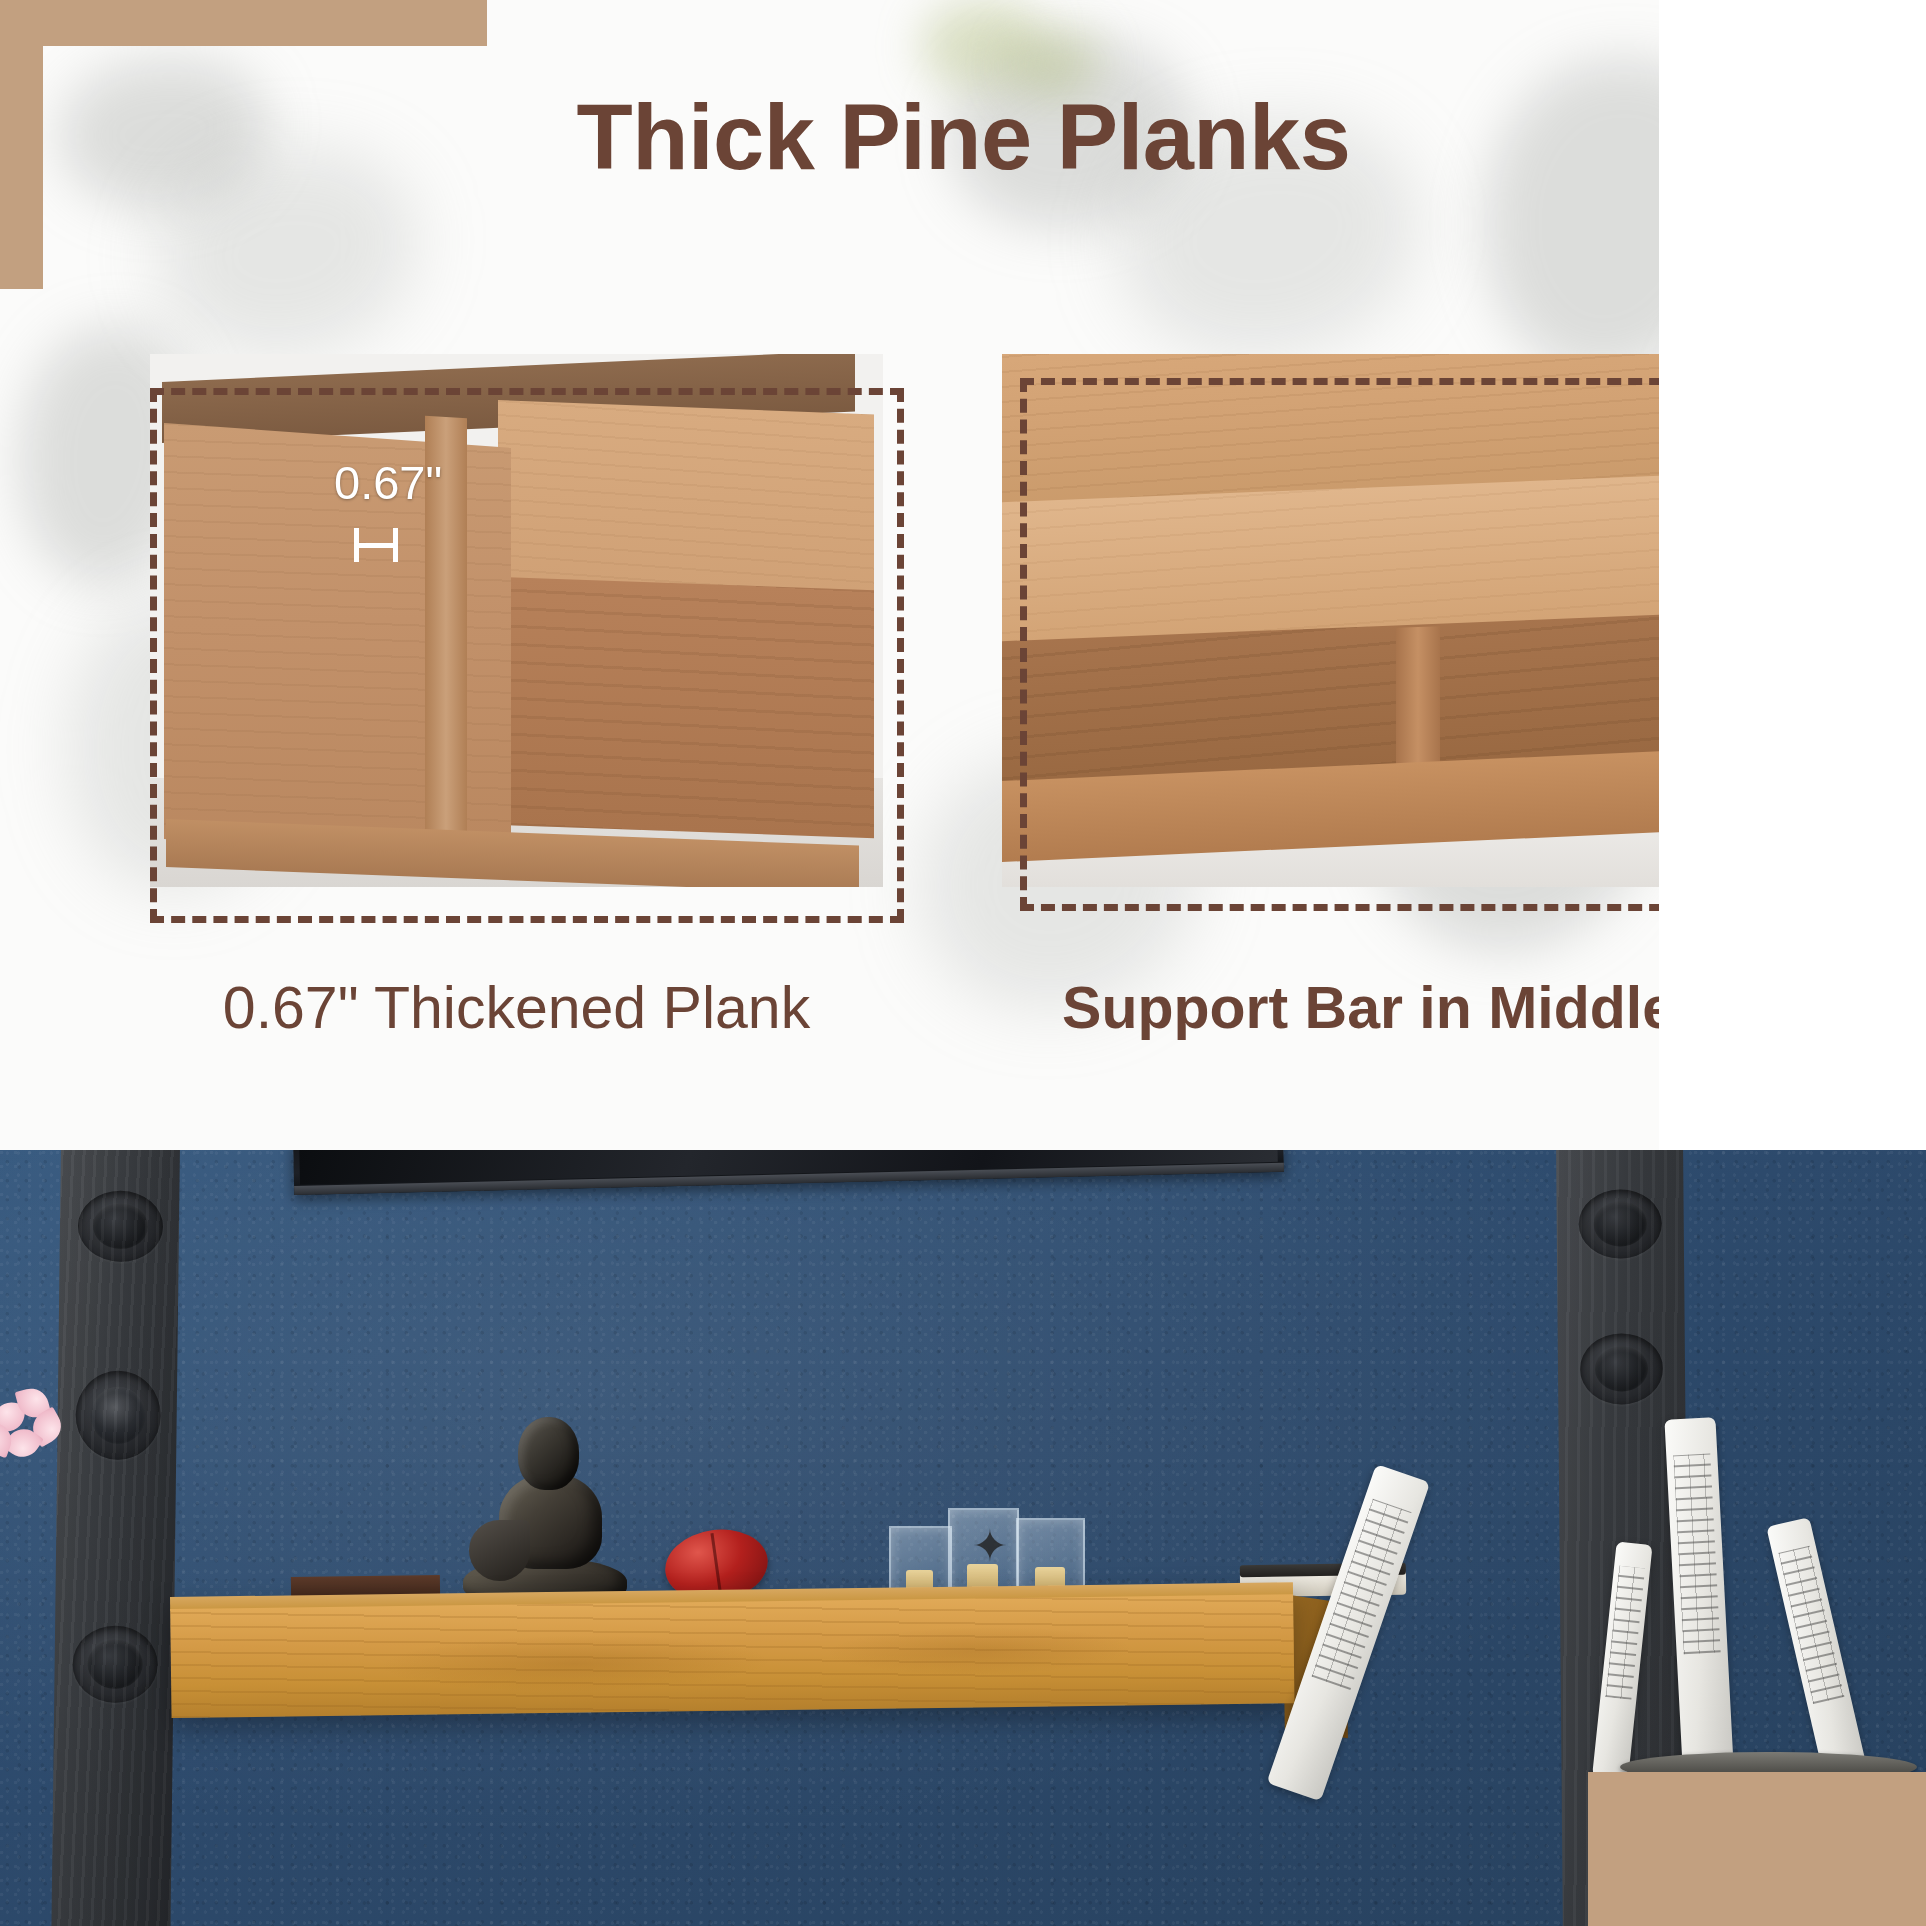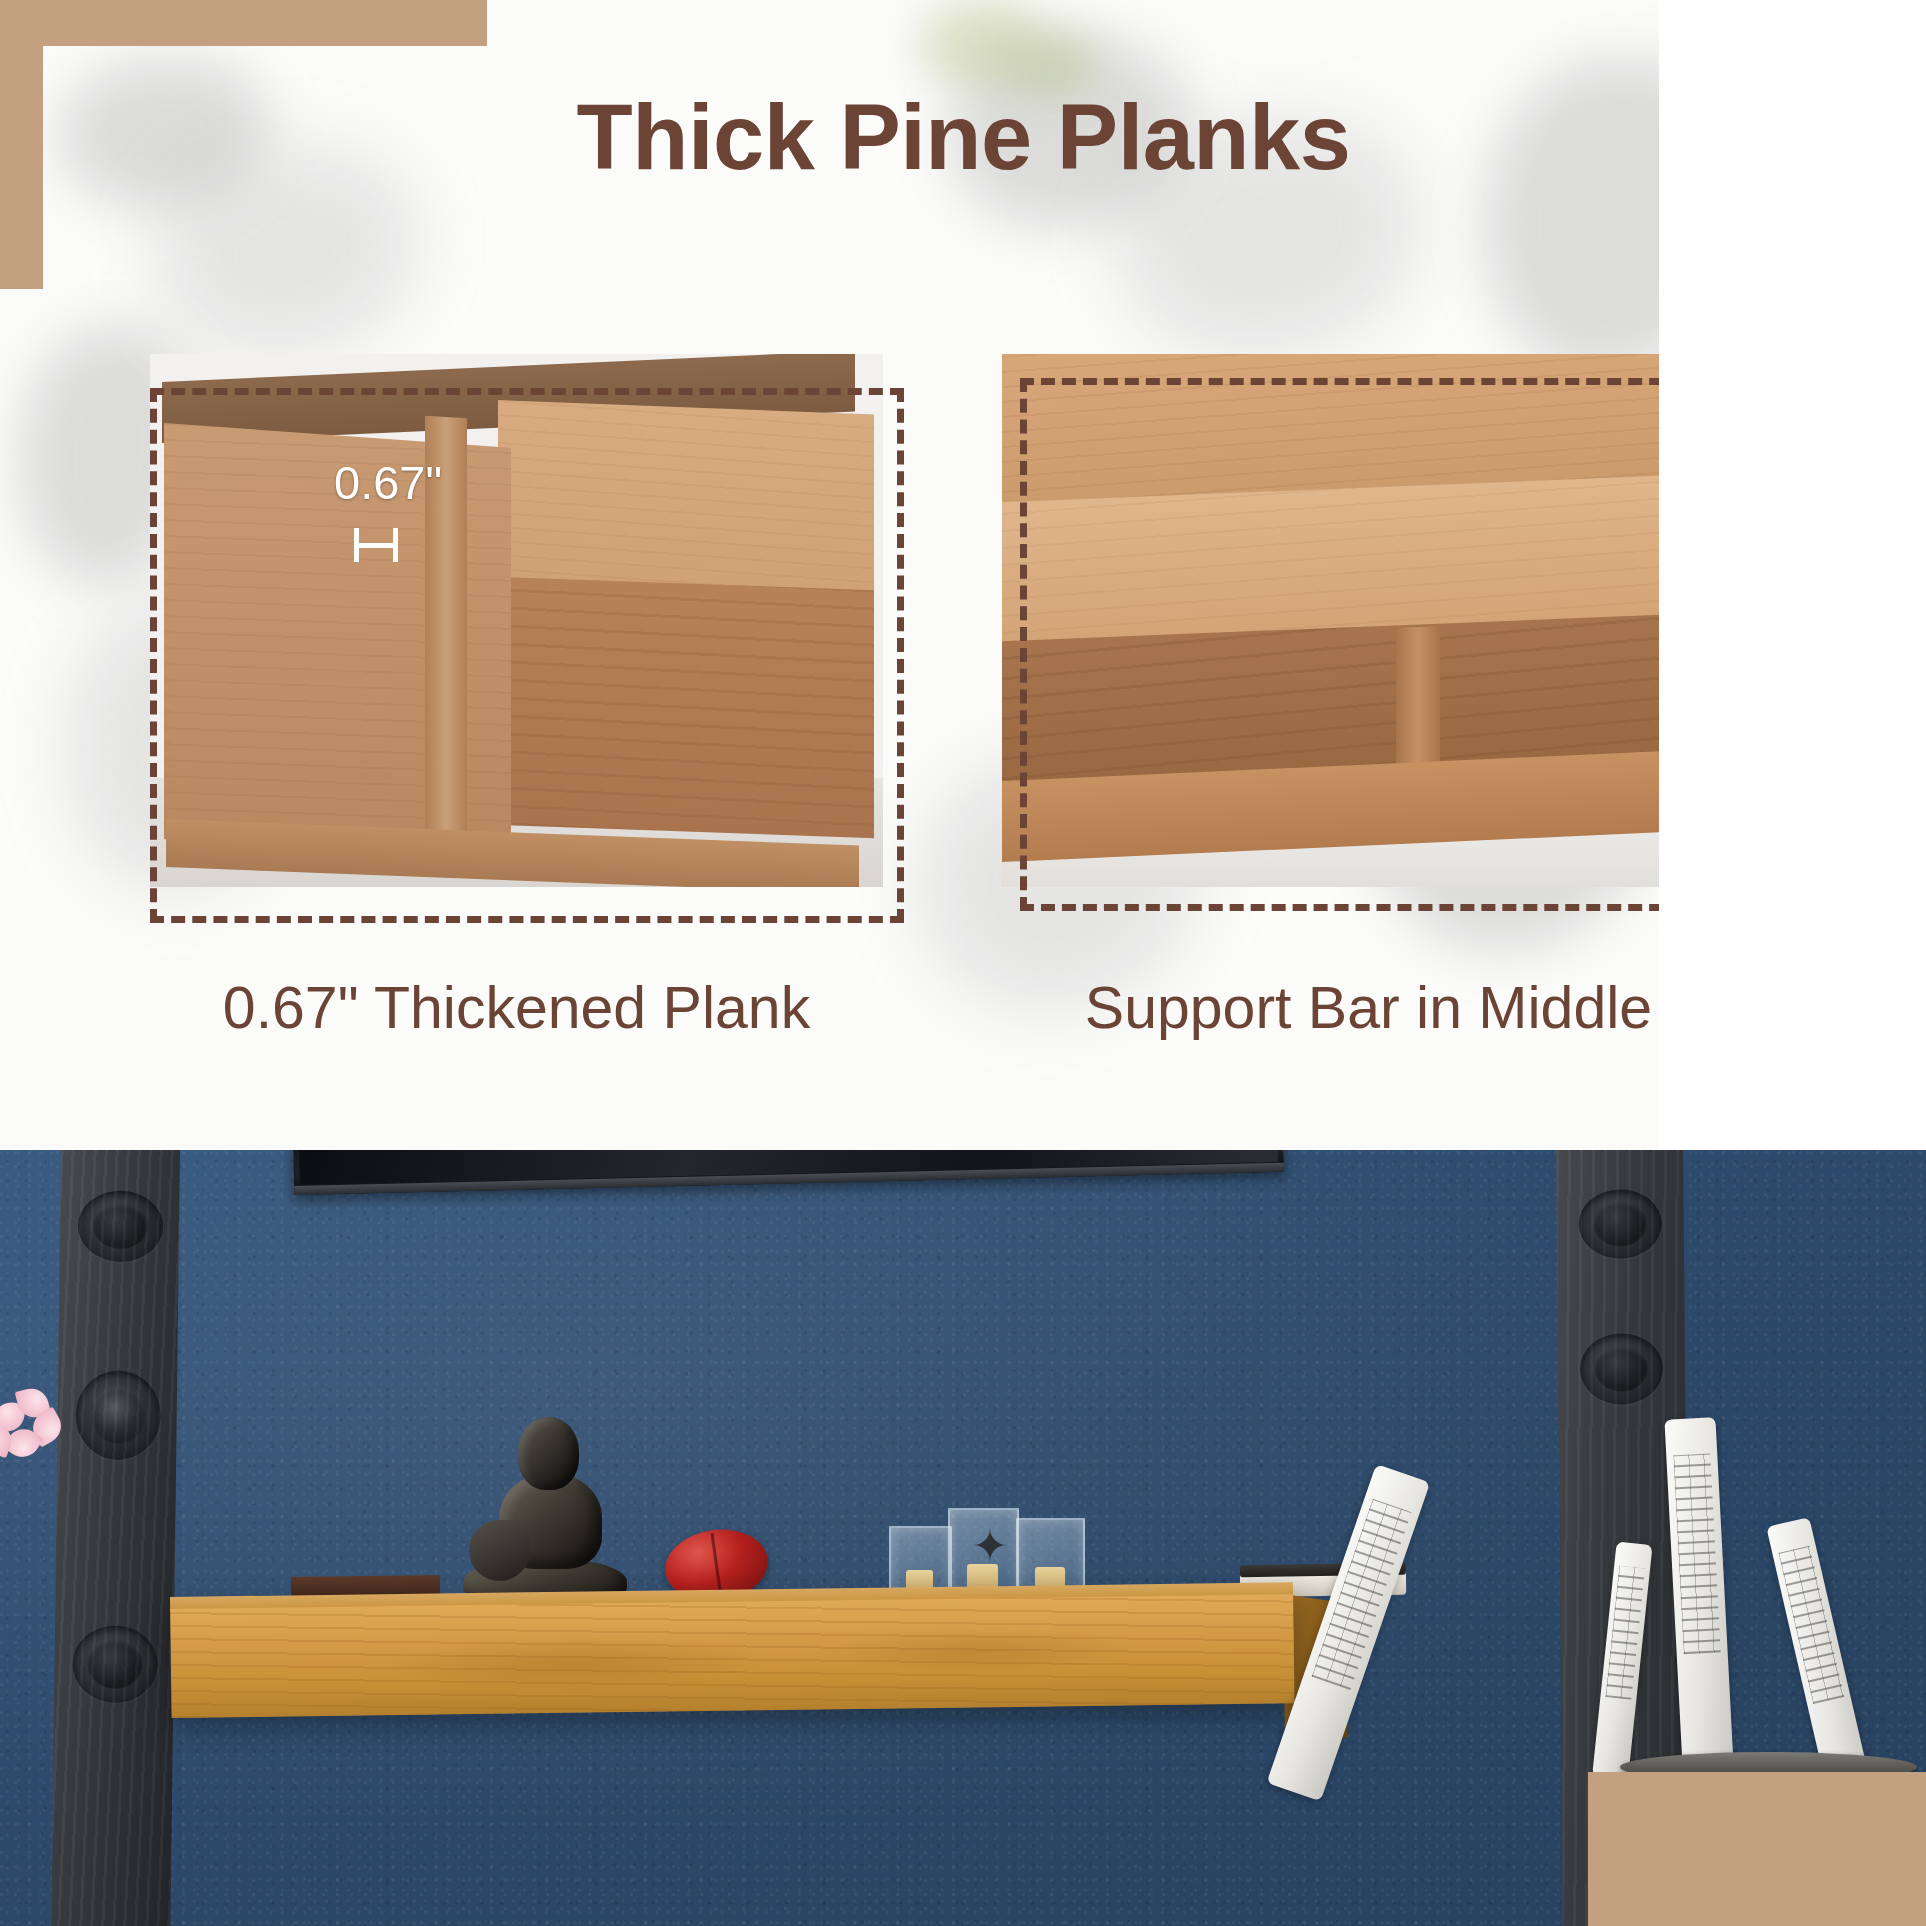--- a/index.html
+++ b/index.html
@@ -472,21 +472,21 @@
         <div class="rp-topslab"></div>
         <div class="rp-frontface"></div>
       </div>
     </div>
   </div>
 
   <div class="dash-frame" id="dash-left"></div>
   <div class="dash-frame" id="dash-right"></div>
 
   <div class="feature-caption" id="caption-left" style="color:#6B4436;">0.67" Thickened Plank</div>
-  <div class="feature-caption" id="caption-right" style="color:#6B4436;">Support Bar in Middle</div>
+  <div class="feature-caption" id="caption-right" style="color:#6B4436;font-weight:bold;">Support Bar in Middle</div>
 </div>
 
 <div id="lifestyle-photo">
   <div class="wall"></div>
 
   <div id="tv">
     <div class="tv-screen"></div>
     <div class="tv-bezel"></div>
   </div>
 

